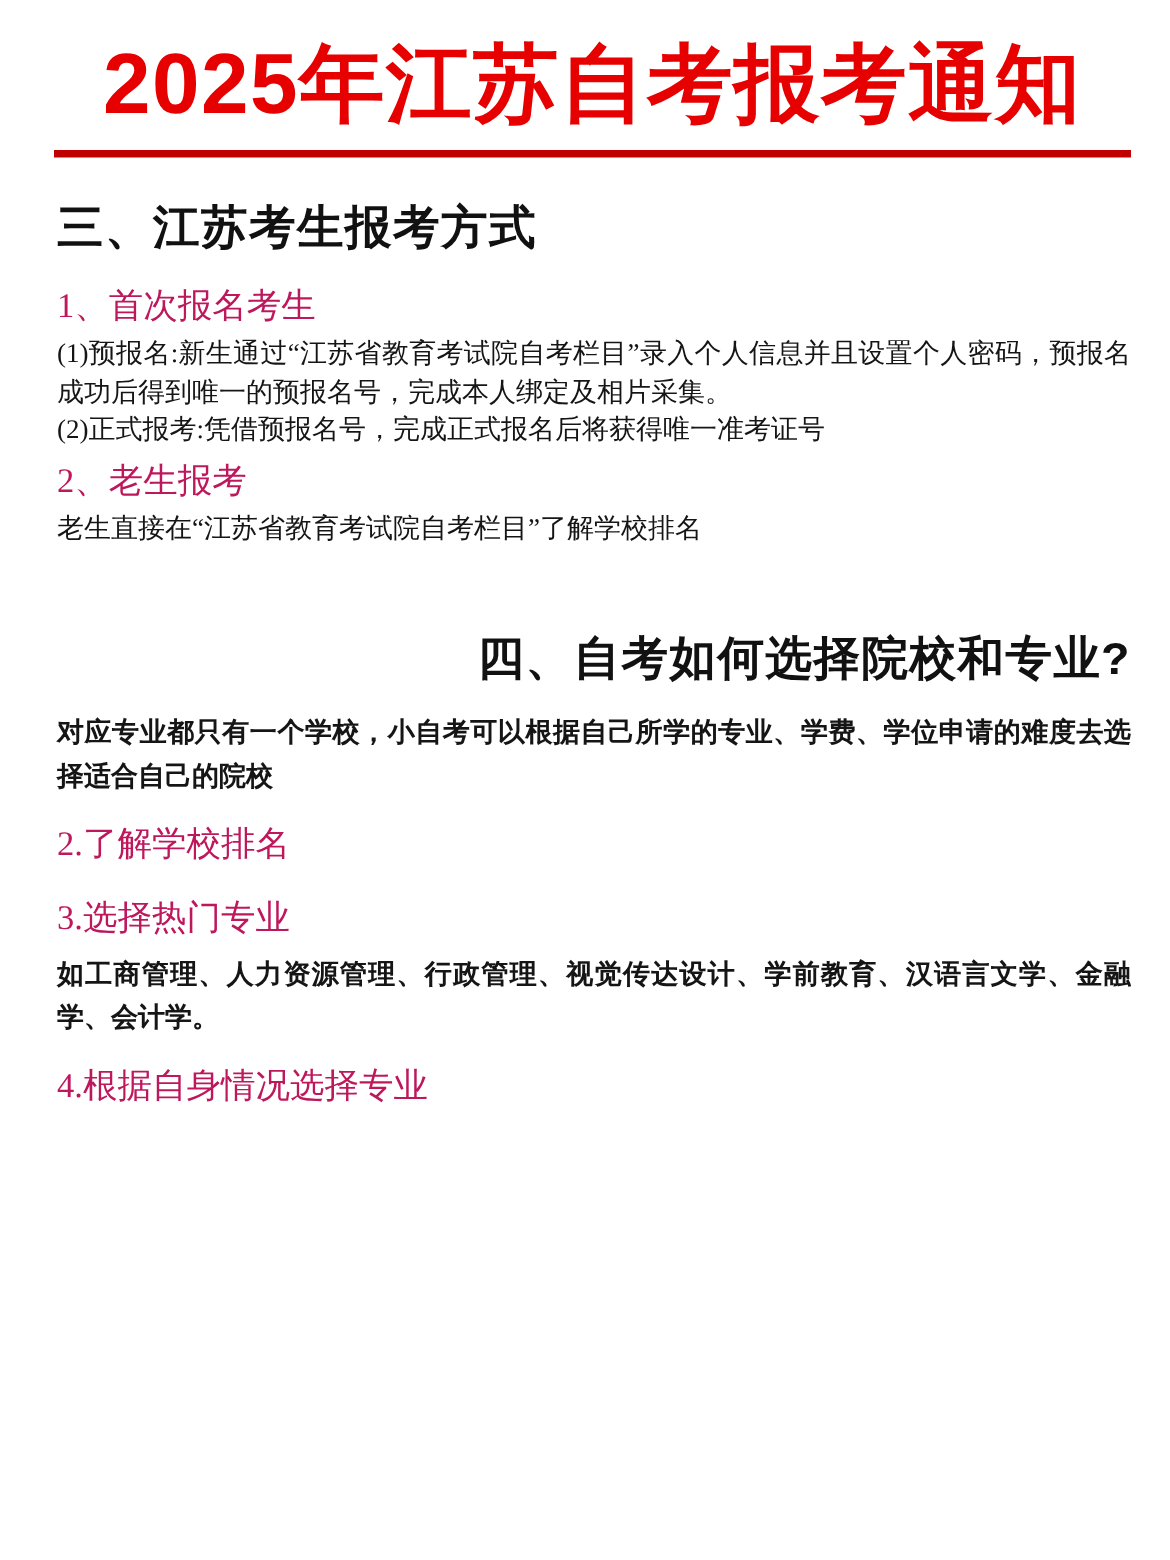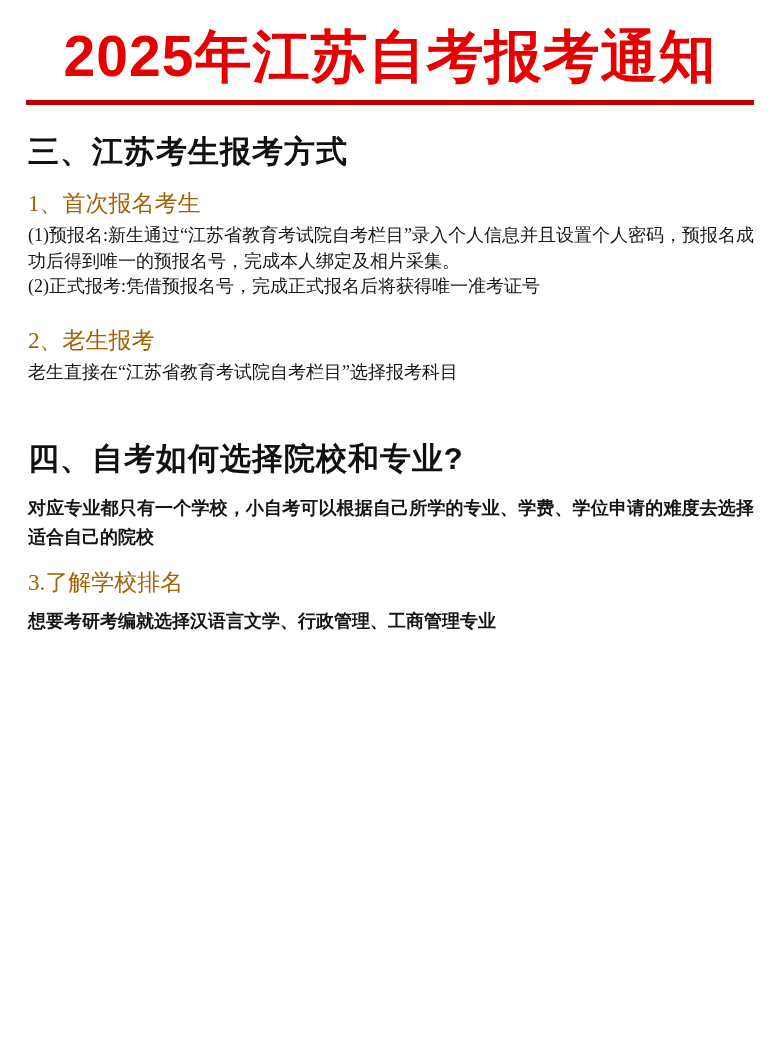--- a/index.html
+++ b/index.html
@@ -11,21 +11,21 @@
     height: 1040px;
     background: #ffffff;
     font-family: "Liberation Serif", "DejaVu Serif", serif;
     color: #1a1a1a;
     overflow: hidden;
   }
   .page {
     width: 780px;
     height: 1012px;
     box-sizing: border-box;
-    padding: 18px 26px 0 26px;
+    padding: 18px 26px 0 36px;
     position: relative;
   }
   .title {
     font-family: "Liberation Sans", "DejaVu Sans", sans-serif;
     font-weight: bold;
     font-size: 57px;
     line-height: 1.15;
     color: #e60000;
     text-align: center;
     letter-spacing: 1px;
@@ -41,30 +41,31 @@
   .section-heading {
     font-family: Liberation Mono, monospace;
     font-weight: bold;
     font-size: 31px;
     color: #111111;
     margin: 0 0 14px 2px;
     letter-spacing: 1px;
   }
   .section-heading.spaced {
     margin-top: 52px;
+    text-align: right;
   }
   .red-sub {
-    color: #a16207;
+    color: #be185d;
     font-size: 23px;
     line-height: 1.5;
     margin: 4px 0 2px 2px;
     font-family: "Liberation Serif", "DejaVu Serif", serif;
   }
   .red-sub.tight {
-    margin-top: 24px;
+    margin-top: 4px;
     font-family: Liberation Serif, serif;
   }
   .body-text {
     font-size: 18px;
     line-height: 1.42;
     color: #151515;
     margin: 0 0 2px 2px;
     text-align: justify;
   }
   .body-text.loose {
@@ -98,34 +99,38 @@
     <h2 class="section-heading">三、江苏考生报考方式</h2>
 
     <div class="block">
       <div class="red-sub">1、首次报名考生</div>
       <p class="body-text">(1)预报名:新生通过“江苏省教育考试院自考栏目”录入个人信息并且设置个人密码，预报名成功后得到唯一的预报名号，完成本人绑定及相片采集。</p>
       <p class="body-text">(2)正式报考:凭借预报名号，完成正式报名后将获得唯一准考证号</p>
     </div>
 
     <div class="block">
       <div class="red-sub tight">2、老生报考</div>
-      <p class="body-text">老生直接在“江苏省教育考试院自考栏目”选择报考科目</p>
+      <p class="body-text">老生直接在“江苏省教育考试院自考栏目”了解学校排名</p>
     </div>
   </section>
 
   <section class="sec4">
     <h2 class="section-heading spaced">四、自考如何选择院校和专业?</h2>
 
     <div class="block">
       <p class="body-text loose">对应专业都只有一个学校，小自考可以根据自己所学的专业、学费、学位申请的难度去选择适合自己的院校</p>
     </div>
 
     <div class="block">
-      <div class="red-sub">3.了解学校排名</div>
+      <div class="red-sub">2.了解学校排名</div>
     </div>
 
+    <div class="block">
+      <div class="red-sub">3.选择热门专业</div>
+      <p class="body-text loose">如工商管理、人力资源管理、行政管理、视觉传达设计、学前教育、汉语言文学、金融学、会计学。</p>
+    </div>
 
     <div class="block">
-      <p class="body-text loose">想要考研考编就选择汉语言文学、行政管理、工商管理专业</p>
+      <div class="red-sub">4.根据自身情况选择专业</div>
     </div>
   </section>
 
 </div>
 
 </body></html>

